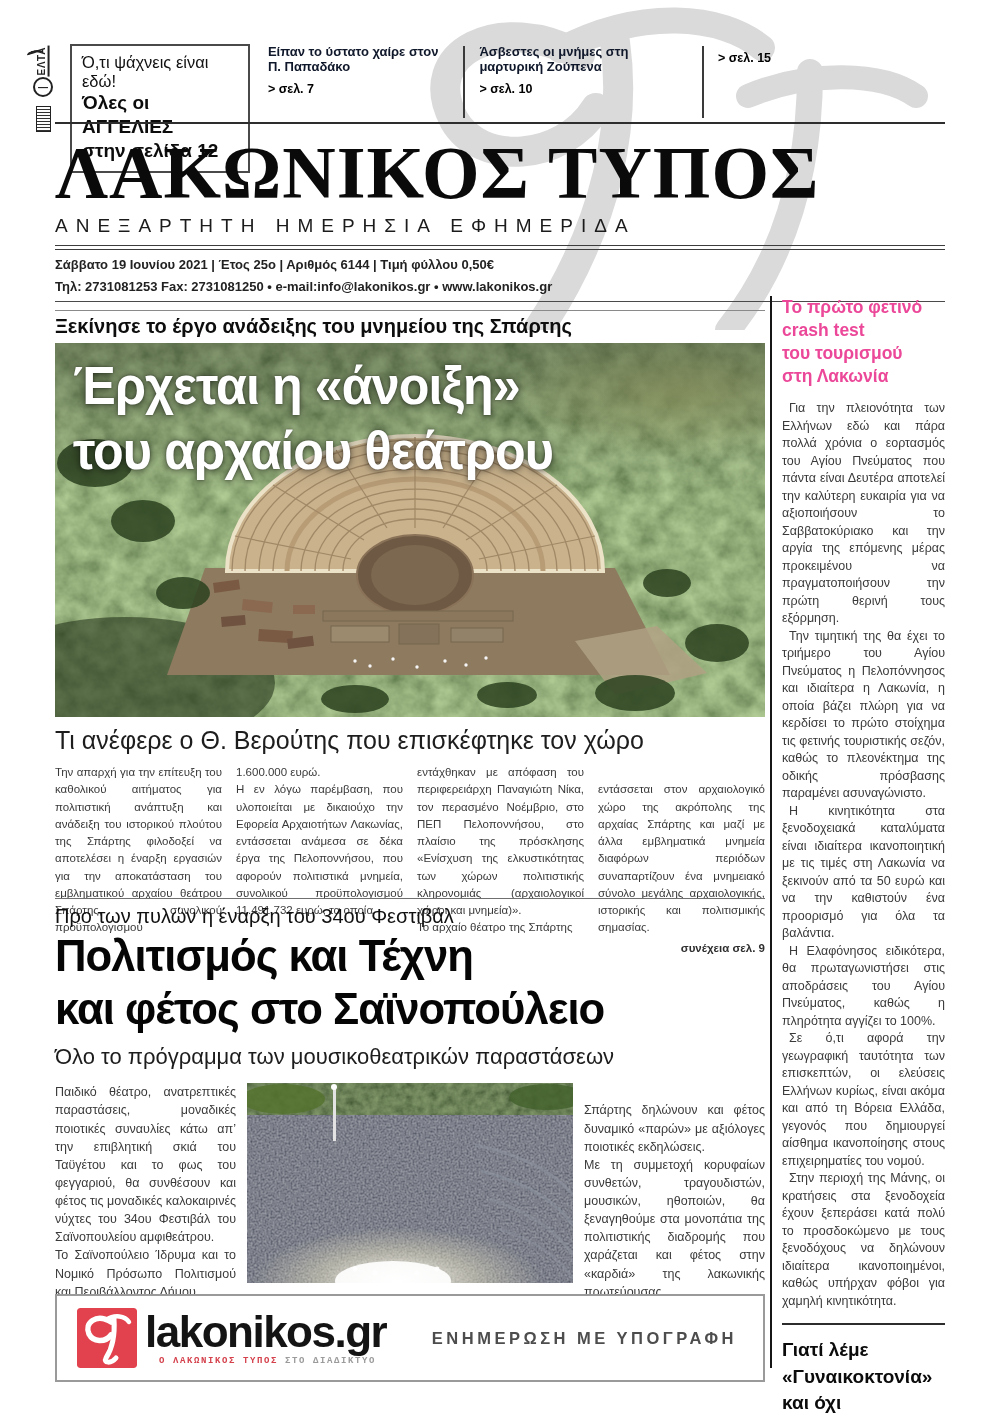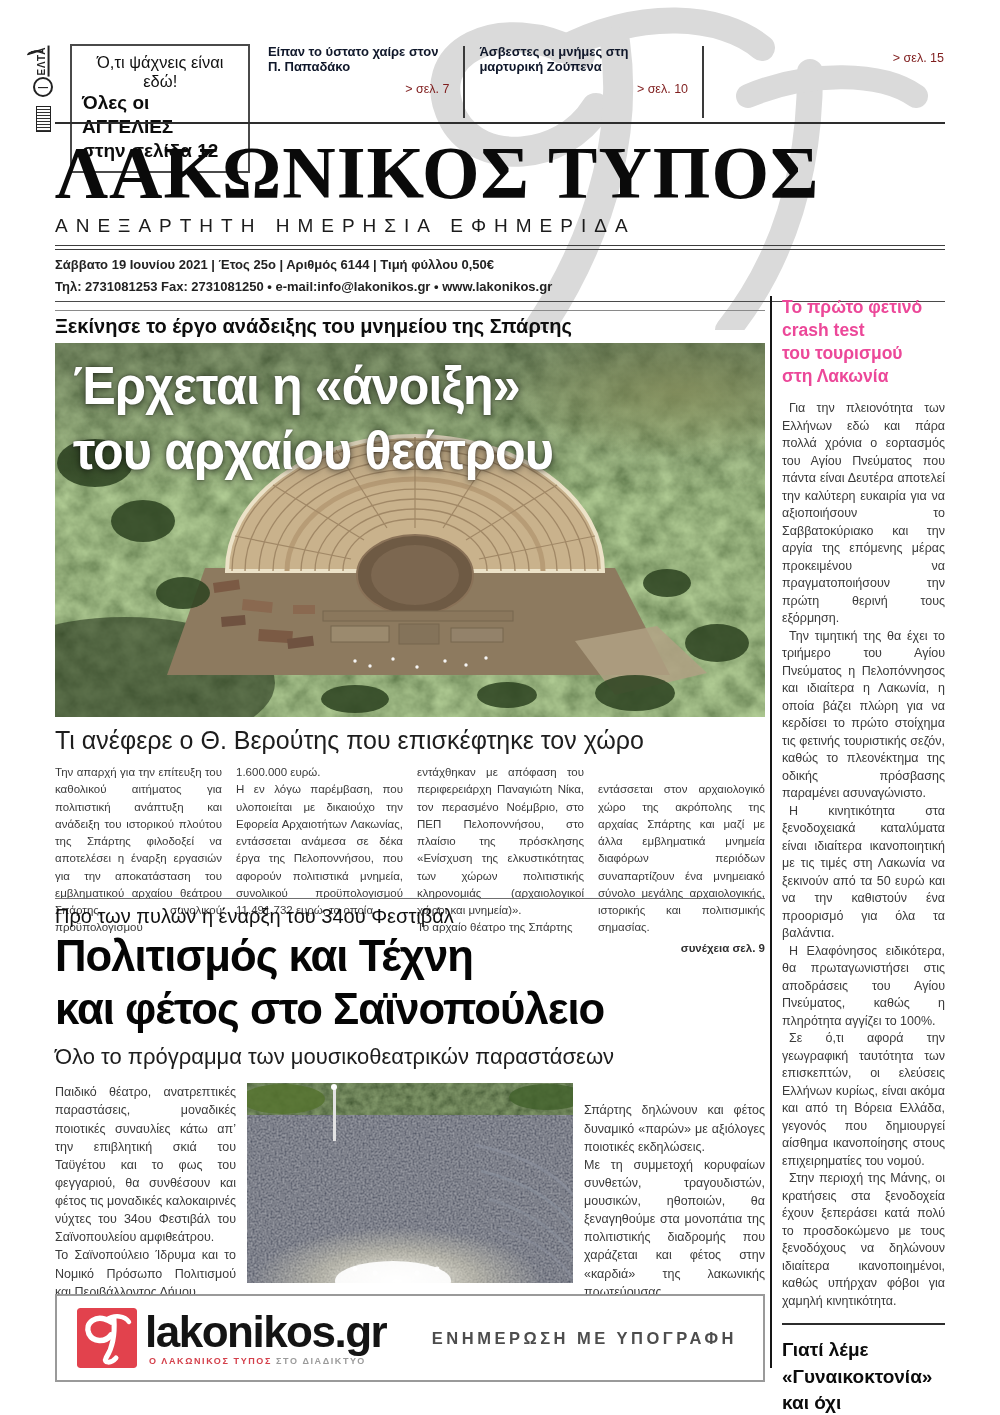--- a/index.html
+++ b/index.html
@@ -13,26 +13,26 @@
   .watermark { position:absolute; left:410px; top:0; z-index:0; }
   
   .postal { position:absolute; left:24px; top:50px; width:38px; display:flex; flex-direction:column; align-items:center; gap:9px; z-index:2; }
   .elta { transform:rotate(-90deg); font-size:10px; font-weight:bold; letter-spacing:1px; color:#222; border-bottom:2px solid #222; padding:0 1px 1px; }
   .elta-wing { width:16px; height:8px; border-top:3px solid #222; border-radius:60% 100% 0 0; transform:rotate(-18deg); margin-bottom:-4px; }
   .postal-circle { width:20px; height:20px; border:2px solid #222; border-radius:50%; display:flex; align-items:center; justify-content:center; font-size:10px; font-weight:bold; color:#222; }
   .stampbox { width:15px; height:26px; border:1.5px solid #222; background:repeating-linear-gradient(0deg,#333 0 1px,transparent 1px 3px); }
   
   .teaser-row { position:absolute; left:70px; top:44px; width:874px; display:flex; align-items:flex-start; z-index:2; }
   .promo-box { width:186px; border:2px solid #4a4a4a; padding:7px 10px 9px; background:#fff; }
-  .promo-line1 { font-size:16.5px; color:#111;text-align:center; }
+  .promo-line1 { font-size:16.5px; color:#111; }
   .promo-line2,.promo-line3 { font-size:19px; font-weight:bold; color:#0c0c0c; line-height:1.25; }
   .t-spacer { width:18px; }
   .teaser { display:flex; flex-direction:column; }
   .teaser .t-title { font-size:13px; font-weight:bold; line-height:1.18; color:#0f172a; }
-  .teaser .t-page { margin-top:7px; text-align:right; font-size:12.5px; font-weight:normal; color:#7f1d1d; }
+  .teaser .t-page { margin-top:7px; text-align:left; font-size:12.5px; font-weight:bold; color:#000000; }
   .t2 { width:188px; }
   .t3 { width:216px; }
   .t4 { width:234px; }
   .vdiv { width:2px; background:#3a3a3a; height:72px; margin:2px 14px 0; }
   
   .masthead { position:absolute; left:55px; top:122px; width:890px; text-align:left; border-top:2px solid #2d2d2d; padding-top:12px; z-index:2; }
   .mast-title { font-family:"Liberation Serif","DejaVu Serif",serif; font-weight:bold; font-size:74px; line-height:1; letter-spacing:1px; color:#0a0a0a; white-space:nowrap; }
   .mast-sub { margin-top:5px; font-size:19px; letter-spacing:8px; color:#1b1b1b; }
   .dbl-rule { margin-top:8px; height:5px; border-top:1.5px solid #3c3c3c; border-bottom:1.5px solid #3c3c3c; }
   .dateline { margin-top:7px; font-size:13px; font-weight:bold; color:#222; }
@@ -52,23 +52,23 @@
   .kicker2 { font-size:20px; color:#101010; }
   .headline2 { margin-top:2px; font-size:45px; font-weight:800; line-height:1.17; letter-spacing:-1px; color:#050505; transform:scaleX(.97); transform-origin:left top; white-space:nowrap; }
   .subhead2 { margin-top:9px; font-size:22px; font-weight:400; color:#1d1d1d; }
   .story2-body { display:flex; gap:11px; margin-top:13px; }
   .s2col { width:181px; font-size:12.5px; line-height:1.45; text-align:justify; color:#3a3a3a; white-space:pre-line; }
   .s2photo { width:326px; height:200px; flex:none; }
   .cont2 { margin-top:4px; text-align:right; font-weight:bold; font-size:12.5px; color:#2e2e2e; }
   
   .banner { position:absolute; left:55px; top:1294px; width:710px; height:88px; border:2px solid #9a9a9a; display:flex; align-items:center; padding:0 26px 0 20px; z-index:2; background:#fff; }
   .logo-sq { width:60px; height:60px; border-radius:3px; flex:none; }
-  .wordmark-block { margin-left:8px; }
+  .wordmark-block { margin-left:8px;text-align:center; }
   .wordmark { font-size:44px; font-weight:800; letter-spacing:-1.5px; color:#141414; line-height:1; }
-  .tagline { margin-top:2px; font-size:9px; font-weight:bold; letter-spacing:1.6px; margin-left:4px; }
+  .tagline { margin-top:2px; font-size:9px; font-weight:bold; letter-spacing:1.6px; margin-left:4px;font-family:Liberation Mono, monospace; }
   .tagline .red { color:#d4404b; }
   .tagline .gray { color:#9b9b9b; }
   .slogan { margin-left:auto; font-size:16.5px; letter-spacing:3.5px; color:#4d4d4d; font-weight:bold; }
   
   .sb-border { position:absolute; left:770px; top:296px; width:2px; height:1072px; background:#161616; z-index:2; }
   .sidebar { position:absolute; left:782px; top:296px; width:163px; z-index:2; }
   .sb-title { font-size:17.5px; font-weight:bold; line-height:1.32; color:#ec4899; }
   .sb-body { margin-top:12px; }
   .sb-body p { font-size:12.5px; line-height:1.4; text-align:justify; color:#3a3a3a; text-indent:7px; margin:0; }
   .sb-divider { margin:13px 0 12px; border-top:2px solid #2c2c2c; }

